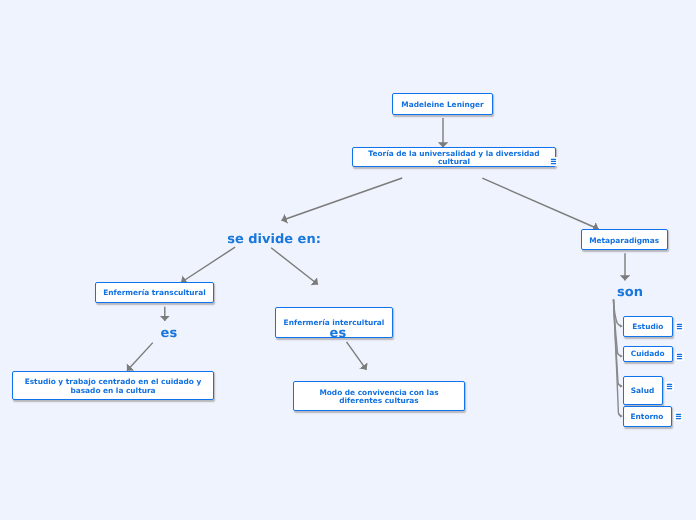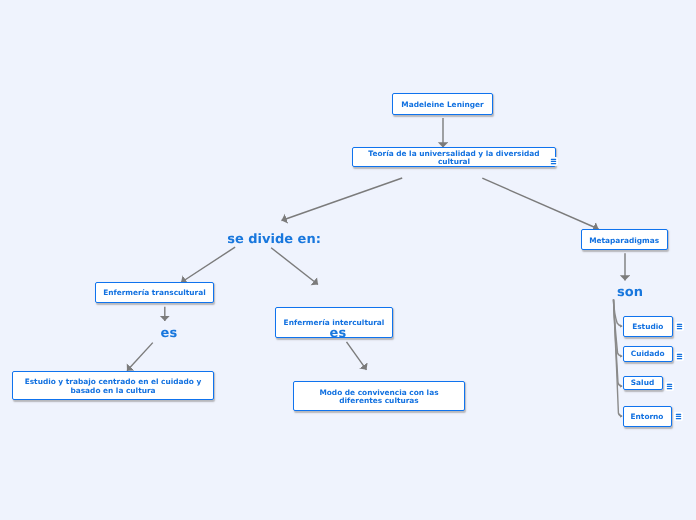--- a/index.html
+++ b/index.html
@@ -24,21 +24,21 @@
   
   #node-root    {left:392px;  top:93px;    width:101px;  height:22px;}
   #node-theory  {left:352px;  top:147px;   width:204px;  height:20px;}
   #node-trans   {left:95px;  top:282px;   width:119px;  height:21px;}
   #node-inter   {left:275px;  top:284px;   width:118px;  height:31px;margin-top:23px;}
   #node-estudio {left:12px;   top:371px;   width:202px;  height:29px;}
   #node-modo    {left:293px;  top:369px;   width:172px;  height:30px;margin-top:12px;}
   #node-meta    {left:580.8px;top:229.2px; width:86.8px; height:21px;}
   #node-persona {left:622.5px;top:315.5px; width:50.5px; height:21px;}
   #node-cuidado {left:622.5px;top:345.5px; width:50.5px; height:16px;}
-  #node-salud   {left:622.5px;top:375.5px; width:40px;   height:14px;}
+  #node-salud   {left:622.5px;top:375.5px; width:40px;   height:29px;}
   #node-entorno {left:622.5px;top:405.5px; width:49px;   height:21px;}
 
   
   #menu-theory  {left:549.2px;top:157.3px;}
   #menu-persona {left:675.2px;top:321.8px;}
   #menu-cuidado {left:675.2px;top:351.8px;}
   #menu-salud   {left:664.7px;top:381.8px;}
   #menu-entorno {left:673.7px;top:411.8px;}
 
   

